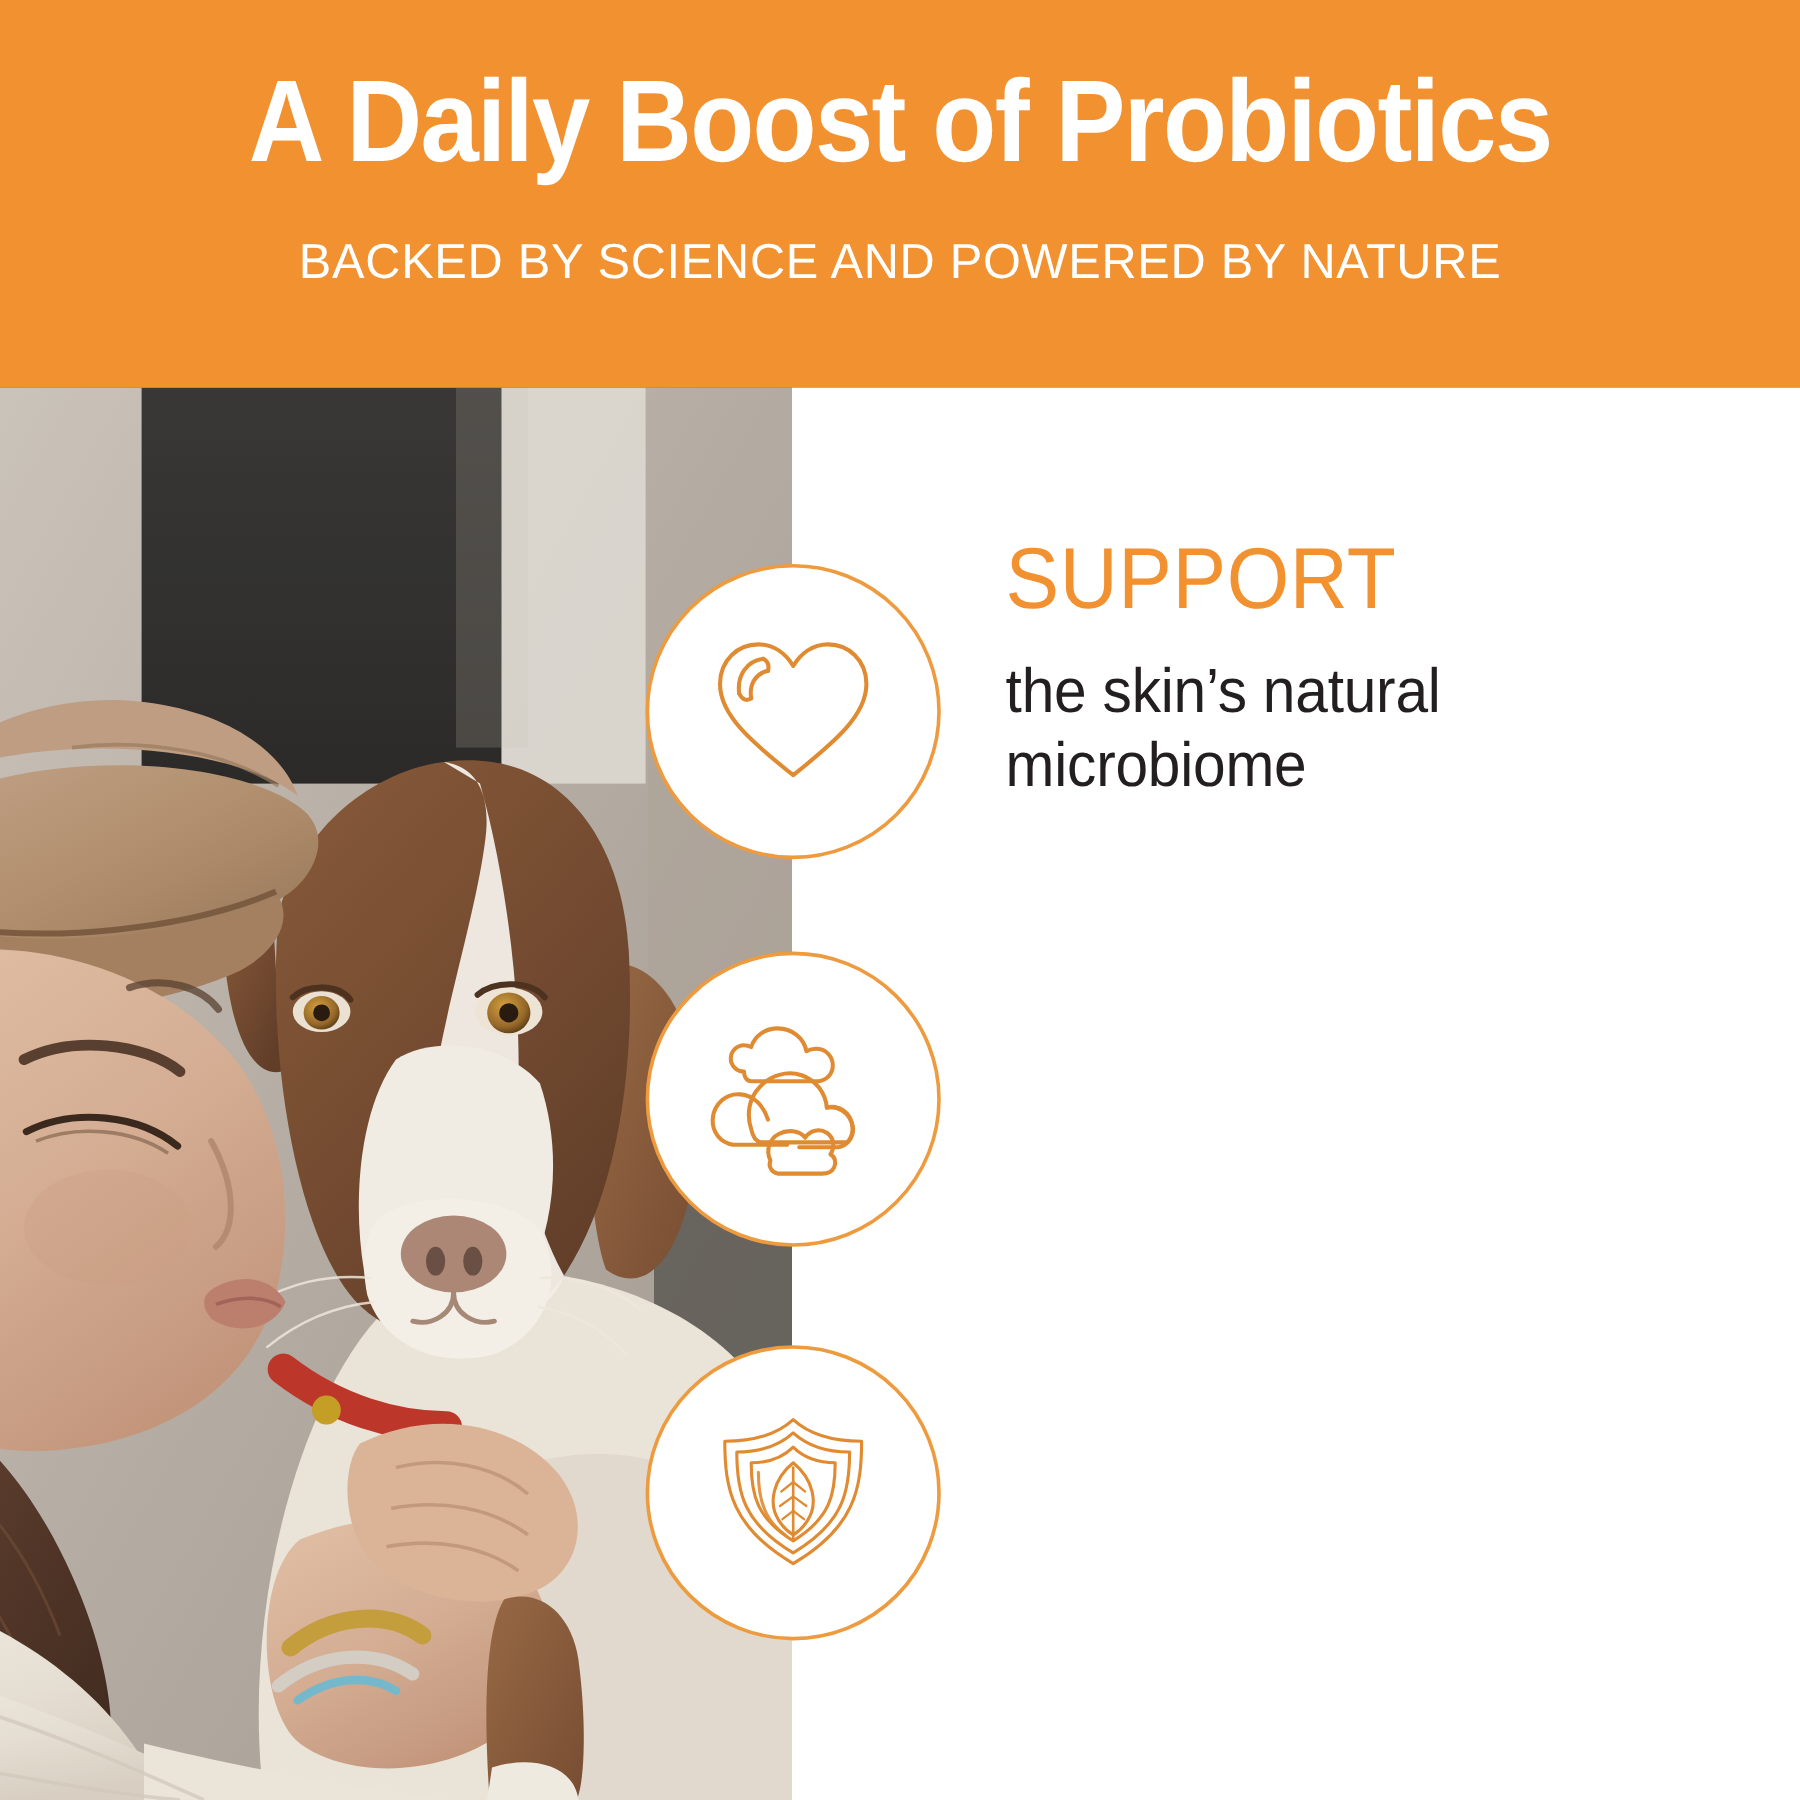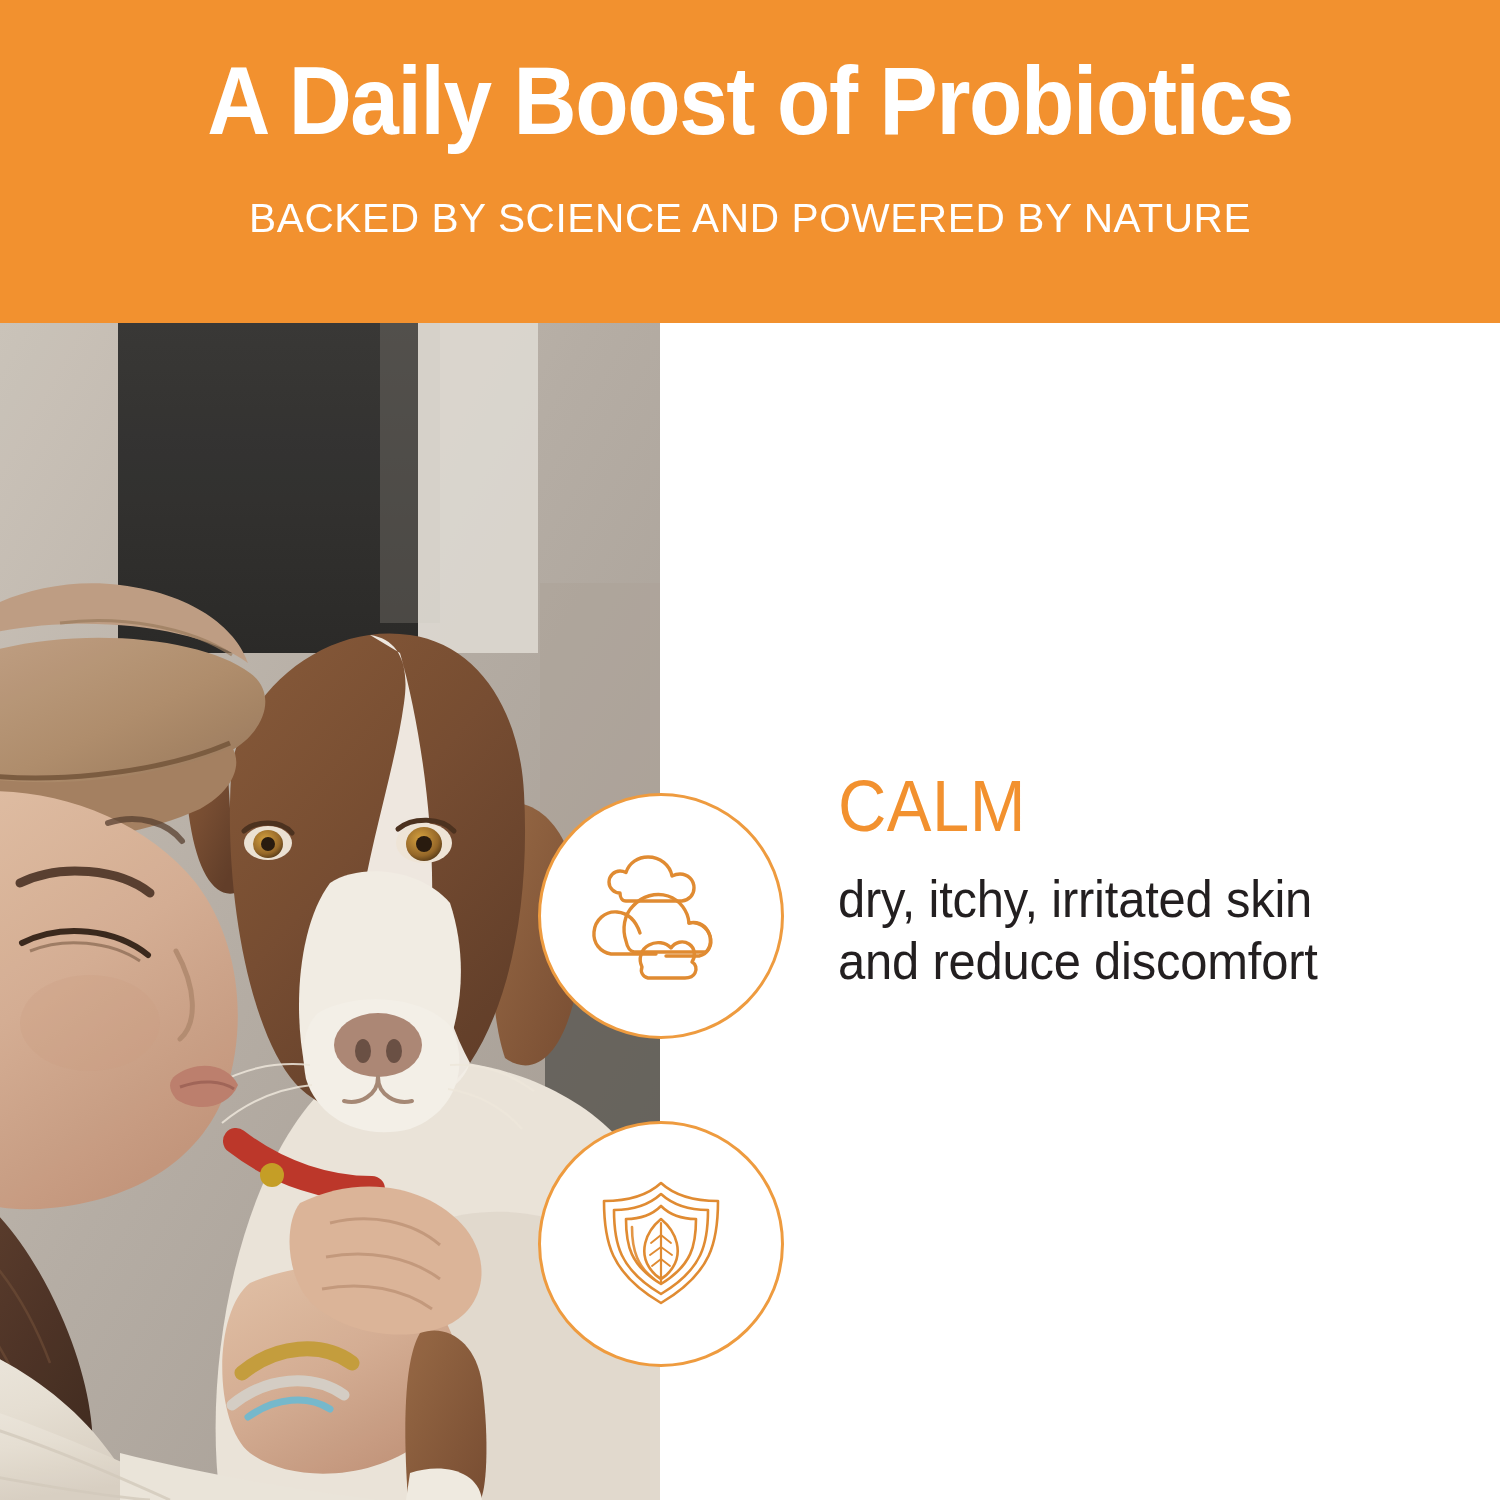--- a/index.html
+++ b/index.html
@@ -276,20 +276,40 @@
       <path d="M420 1010 C 448 1000, 476 1020, 482 1060 C 490 1120, 486 1170, 480 1177
                L 408 1177 C 404 1120, 402 1040, 420 1010 Z" fill="url(#dogBrown2)"></path>
       <path d="M410 1150 C 440 1140, 478 1146, 482 1177 L 406 1177 Z" fill="#f4efe5"></path>
 
       <rect x="0" y="0" width="660" height="1177" fill="#000" opacity="0.02"></rect>
     </svg>
   </div>
 
   <div class="content">
 
+    <div class="benefit benefit-1">
+      <div class="icon-circle">
+        <svg width="150" height="150" viewBox="0 0 150 150">
+          <path d="M75 128 C 40 100, 14 78, 14 52 C 14 32, 29 19, 46 19
+                   C 59 19, 69 27, 75 37 C 81 27, 91 19, 104 19
+                   C 121 19, 136 32, 136 52 C 136 78, 110 100, 75 128 Z" fill="none" stroke="#e08b32" stroke-width="3.4" stroke-linejoin="round"></path>
+          <path d="M30 60 C 28 45, 36 33, 50 31" fill="none" stroke="#e08b32" stroke-width="3.4" stroke-linecap="round" stroke-linejoin="round"></path>
+          <path d="M40 64 C 38 52, 44 43, 54 41" fill="none" stroke="#e08b32" stroke-width="3.4" stroke-linecap="round" stroke-linejoin="round"></path>
+          <path d="M30 60 C 33 66, 37 66, 40 64" fill="none" stroke="#e08b32" stroke-width="3.4" stroke-linecap="round"></path>
+          <path d="M50 31 C 54 33, 55 37, 54 41" fill="none" stroke="#e08b32" stroke-width="3.4" stroke-linecap="round"></path>
+        </svg>
+      </div>
+      <div class="benefit-text">
+        <div class="benefit-head">SUPPORT</div>
+        <div class="benefit-body">
+          <span>the skin’s natural</span>
+          <span>microbiome</span>
+        </div>
+      </div>
+    </div>
 
     <div class="benefit benefit-2">
       <div class="icon-circle">
         <svg width="150" height="150" viewBox="0 0 150 150">
           <g fill="none" stroke="#e08b32" stroke-width="3.4" stroke-linecap="round" stroke-linejoin="round">
 
             <path d="M34 52 C 28 52, 23 47, 23 41 C 23 35, 28 30, 34 30
                      C 36 30, 38 30.5, 40 31.5
                      C 43 22, 52 16, 62 16 C 74 16, 84 24, 86 35
                      C 88 34, 91 33, 94 33 C 102 33, 108 39, 108 47
@@ -304,27 +324,20 @@
                      C 7 102, 14 111, 25 113 L 70 113"></path>
 
             <path d="M103 82 C 112 80, 121 86, 124 95 C 127 104, 122 113, 113 115 L 80 115"></path>
 
             <path d="M56 126 C 52 118, 55 108, 63 104 C 70 100, 80 101, 85 107
                      C 89 101, 97 99, 103 103 C 109 107, 110 115, 106 121
                      C 110 123, 111 128, 109 132 C 107 136, 103 137, 99 137
                      L 62 137 C 57 136, 54 131, 56 126 Z"></path>
           </g>
         </svg>
-      </div>
-      <div class="benefit-text">
-        <div class="benefit-head">CALM</div>
-        <div class="benefit-body">
-          <span>dry, itchy, irritated skin</span>
-          <span>and reduce discomfort</span>
-        </div>
       </div>
     </div>
 
     <div class="benefit benefit-3">
       <div class="icon-circle">
         <svg width="150" height="150" viewBox="0 0 150 150">
           <g fill="none" stroke="#e08b32" stroke-width="2.6" stroke-linecap="round" stroke-linejoin="round">
 
             <path d="M18 32 C 42 32, 62 26, 75 14 C 88 26, 108 32, 132 32
                      C 132 72, 126 104, 75 134 C 24 104, 18 72, 18 32 Z"></path>

